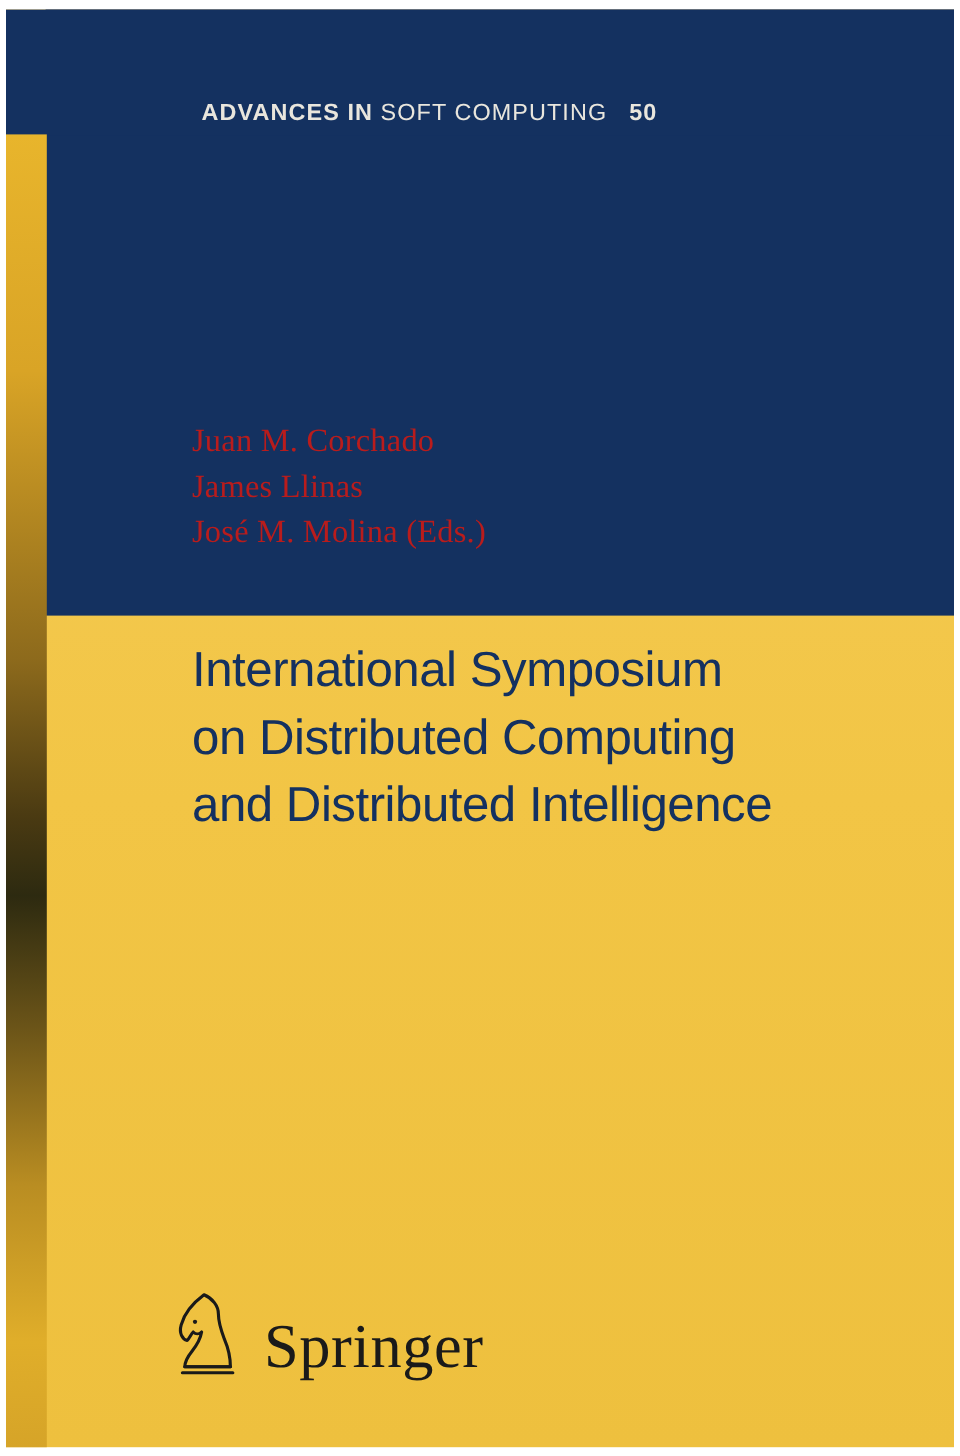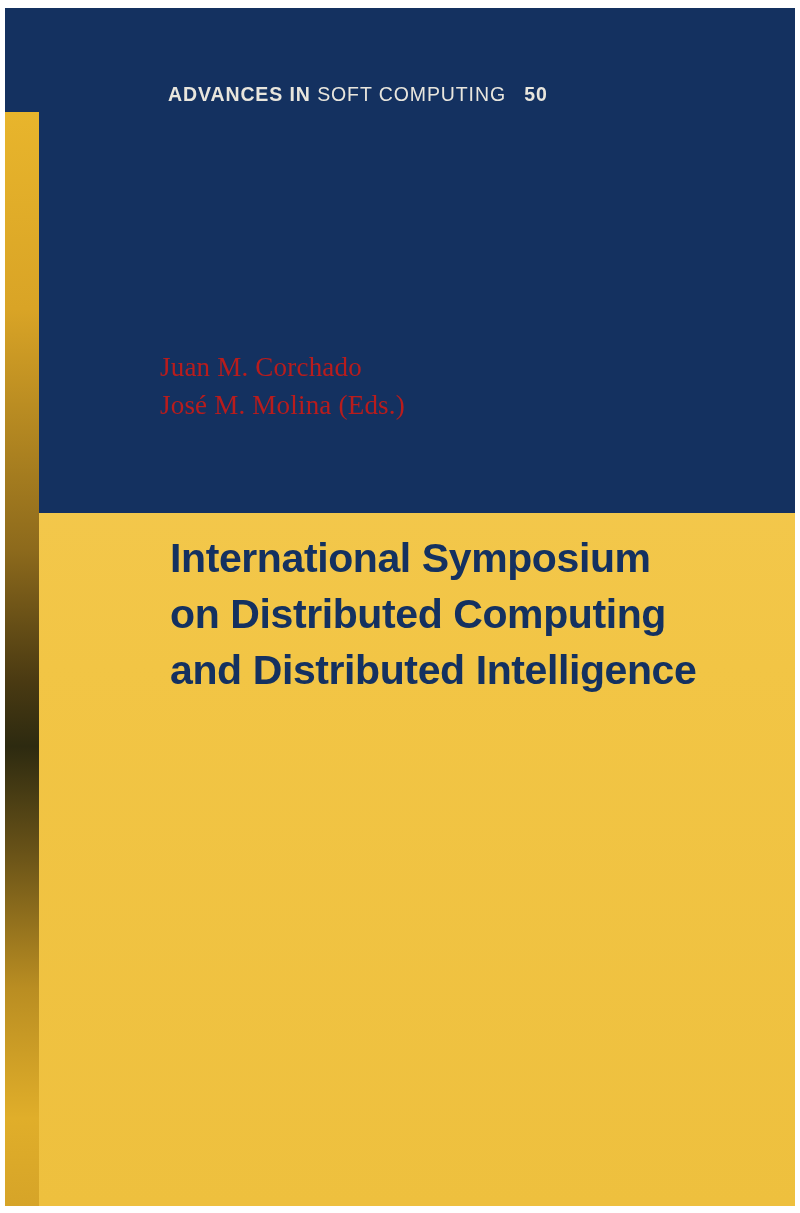--- a/index.html
+++ b/index.html
@@ -106,26 +106,26 @@
     color: #b91c1c;
     font-size: 27px;
     line-height: 38px;
     font-family: "Liberation Serif", serif;
     letter-spacing: 0.2px;
     white-space: nowrap;
   }
   
   .title {
     position: absolute;
-    left: 170px;
+    left: 160px;
     top: 530px;
     width: 620px;
     color: #143160;
     font-size: 41px;
-    font-weight: 700;
+    font-weight: 400;
     line-height: 56px;
     letter-spacing: -0.4px;
   }
   .title-line {
     white-space: nowrap;
   }
   
   .springer {
     position: absolute;
     left: 140px;
@@ -160,22 +160,39 @@
   <div class="series-bar">
     <div class="series-text">
       <span>ADVANCES IN</span>
       <span class="soft">SOFT COMPUTING</span>
       <span class="num">50</span>
     </div>
   </div>
 
   <div class="editors">
     <div class="editor-line">Juan M. Corchado</div>
+    <div class="editor-line">James Llinas</div>
     <div class="editor-line">José M. Molina (Eds.)</div>
   </div>
 
   <div class="title">
     <div class="title-line">International Symposium</div>
     <div class="title-line">on Distributed Computing</div>
     <div class="title-line">and Distributed Intelligence</div>
   </div>
 
+  <div class="springer">
+    <div class="knight">
+      <svg viewBox="0 0 66 80" width="66" height="80" aria-hidden="true">
+        <g fill="none" stroke="#1a1a1a" stroke-width="2.6" stroke-linejoin="round" stroke-linecap="round">
+          <path d="M30 8 C22 14, 14 22, 11 33 C9 40, 12 45, 16 46 C18 44, 19 41, 21 39
+                   C23 41, 26 41, 28 39 C27 45, 24 50, 20 55 C16 60, 14 64, 14 68
+                   L52 68 C52 60, 50 52, 47 45 C44 37, 42 30, 42 24
+                   C42 17, 37 11, 30 8 Z"></path>
+          <circle cx="22.5" cy="30.5" r="1.8" fill="#1a1a1a" stroke="none"></circle>
+          <path d="M12 73 L54 73"></path>
+          <path d="M14 68 L52 68"></path>
+        </g>
+      </svg>
+    </div>
+    <div class="springer-word">Springer</div>
+  </div>
 </div>
 
 </body></html>

